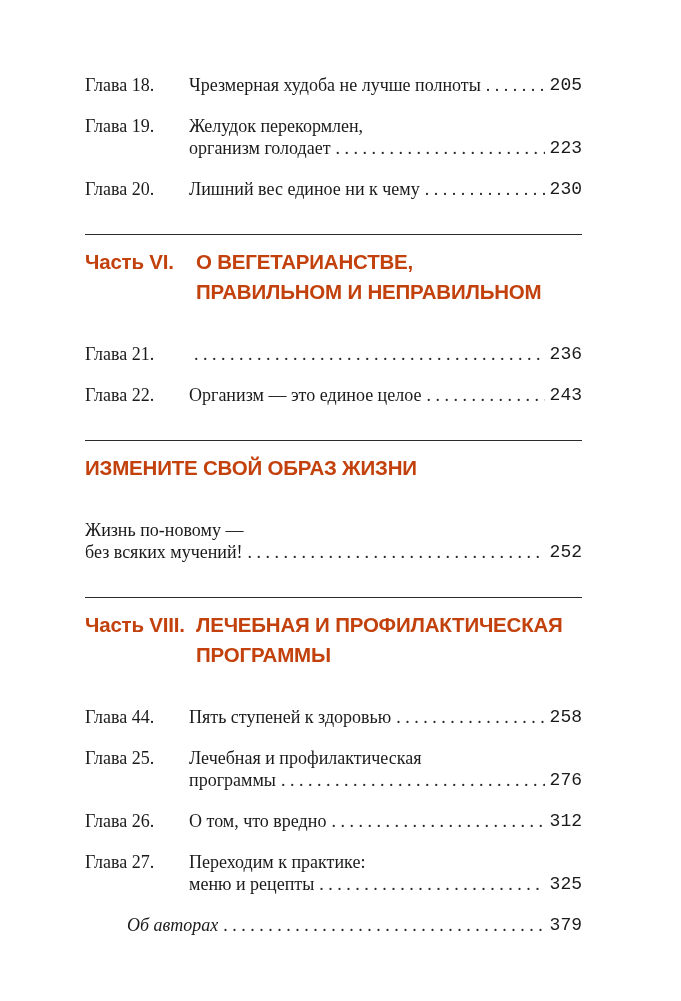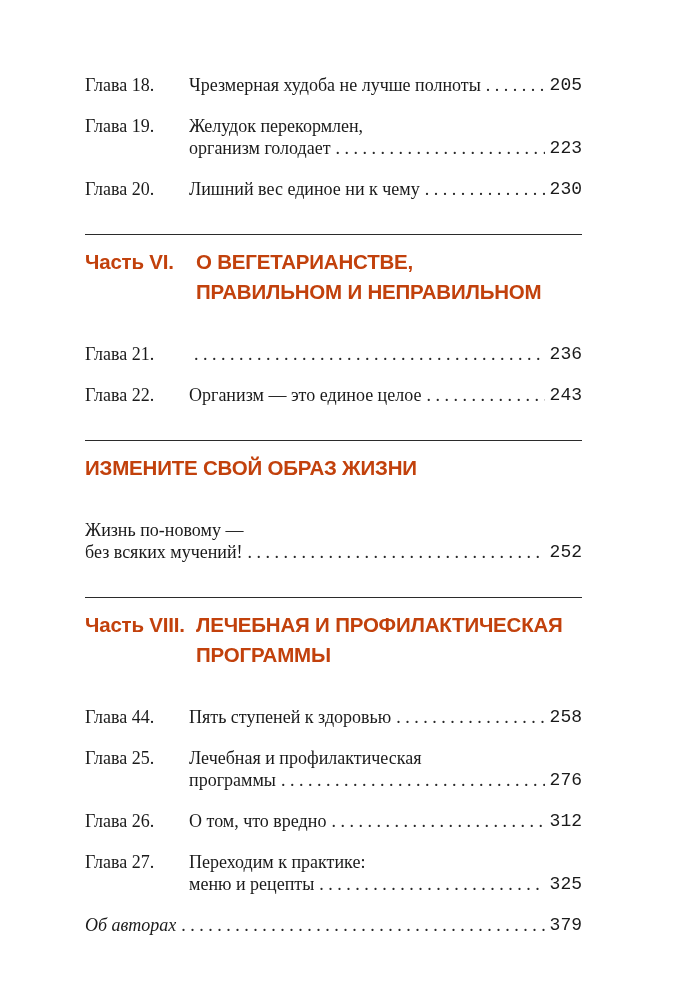--- a/index.html
+++ b/index.html
@@ -60,21 +60,21 @@
   }
   .plabel { width: 111px; flex: none; }
   .ptitle { flex: 1; min-width: 0; }
   
   .footer-entry {
     display: flex;
     font-size: 18px;
     line-height: 22px;
     margin-top: 10px;
   }
-  .footer-entry .t { font-style: italic; }
+  .footer-entry .t { font-style: italic; margin-left: 42px; }
 </style>
 </head>
 <body>
 
 <main class="page">
 
   <section>
     <div class="entry">
       <span class="chap">Глава 18.</span>
       <span class="ebody row">

